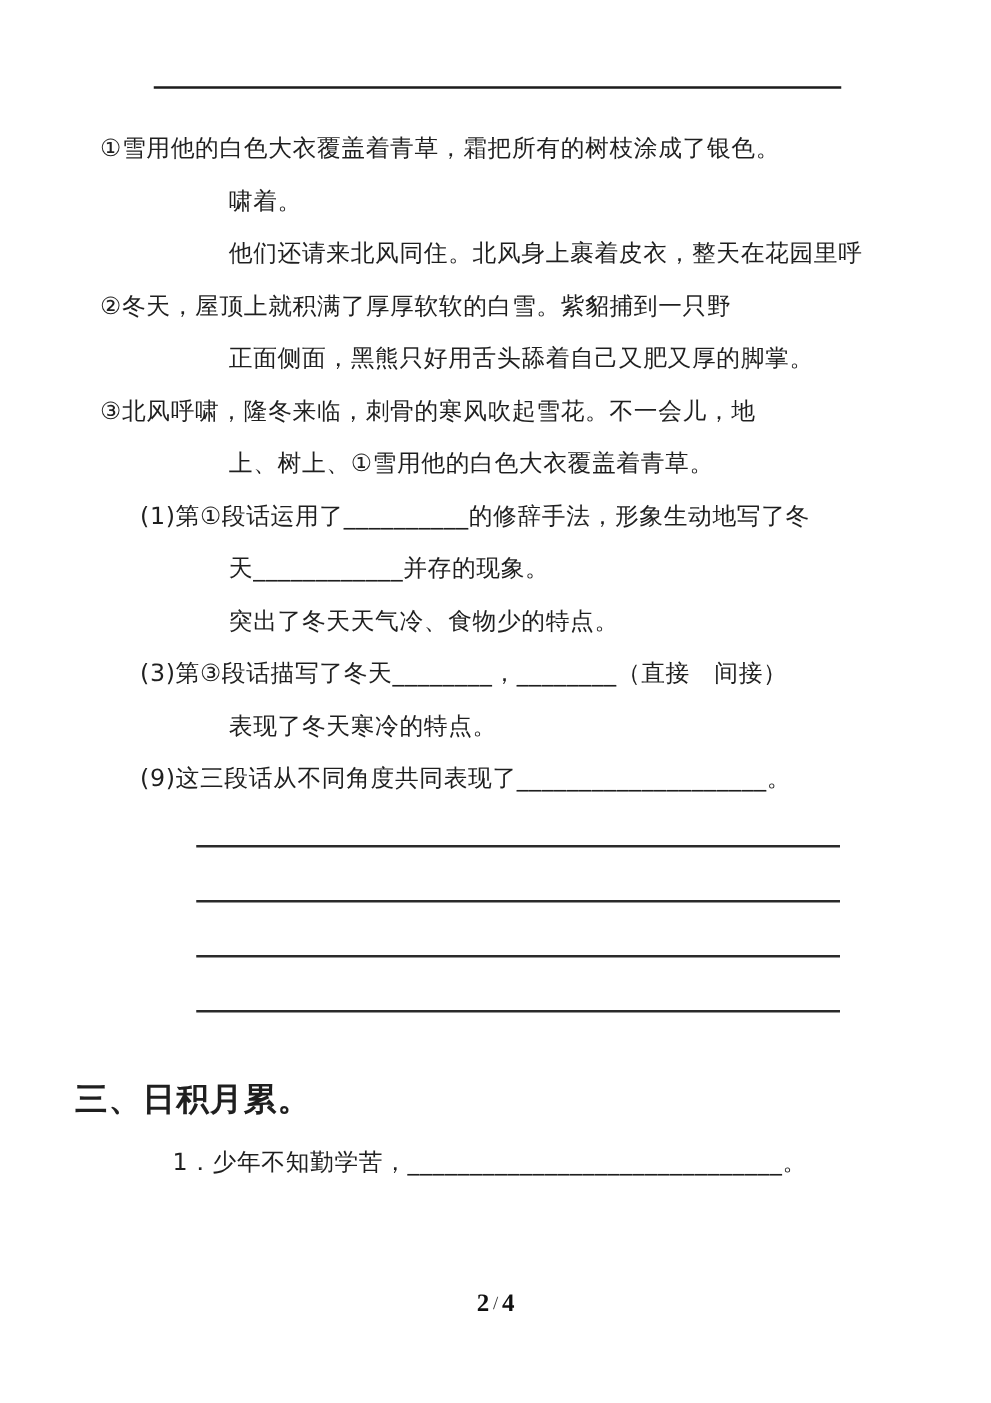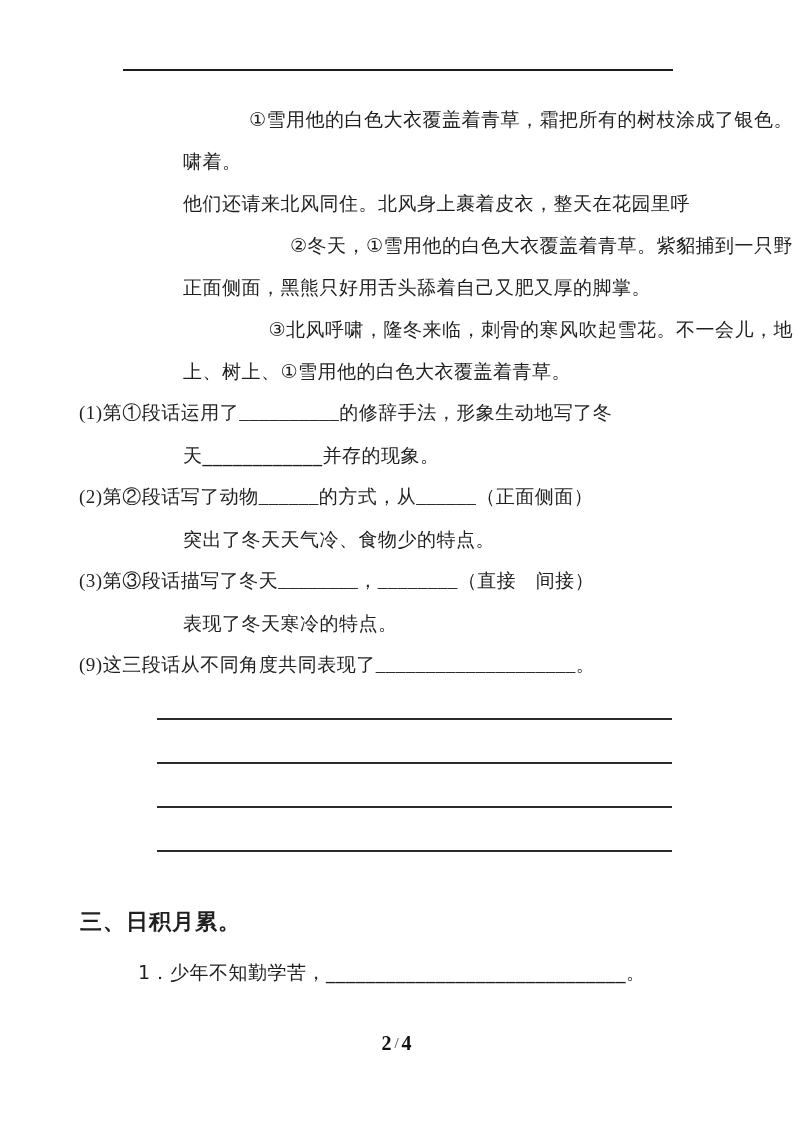--- a/index.html
+++ b/index.html
@@ -20,37 +20,37 @@
     border-top: 2px solid #1c1c1c;
   }
   .content { position: absolute; top: 98px; left: 0; right: 0; }
   .line {
     height: 42px;
     line-height: 42px;
     font-size: 19px;
     white-space: nowrap;
     letter-spacing: 0.5px;
   }
-  .ind-p { padding-left: 106px; text-align: right; }  
+  .ind-p { padding-left: 80px; }  
   .ind-c { padding-left: 183px; }  
-  .ind-q { padding-left: 79px; font-family: Liberation Serif, serif; }  
+  .ind-q { padding-left: 112px; }  
   .ind-n { padding-left: 138px; }  
   .answer-lines { margin-top: -10px; }
   .answer-line {
     height: 42px;
     margin-left: 157px;
     margin-right: 121px;
     border-bottom: 2px solid #2a2a2a;
   }
   .section-heading {
     margin-top: 49px;
-    padding-left: 80px;
+    padding-left: 60px;
     height: 42px;
     line-height: 42px;
-    font-size: 22px;
+    font-size: 26px;
     font-weight: bold;
     letter-spacing: 1px;
   }
   .memo { margin-top: 8px; }
   .footer {
     position: absolute;
     top: 1032px;
     left: 0;
     right: 0;
     text-align: center;
@@ -72,27 +72,26 @@
 <body>
 
 <div class="page">
 
   <div class="header-rule"></div>
 
   <div class="content">
     <div class="line ind-p">①雪用他的白色大衣覆盖着青草，霜把所有的树枝涂成了银色。</div>
     <div class="line ind-c">啸着。</div>
     <div class="line ind-c">他们还请来北风同住。北风身上裹着皮衣，整天在花园里呼</div>
-    <div class="line ind-p">②冬天，①雪用他的白色大衣覆盖着青草。紫貂捕到一只野</div>
+    <div class="line ind-p">②冬天，屋顶上就积满了厚厚软软的白雪。紫貂捕到一只野</div>
     <div class="line ind-c">正面侧面，黑熊只好用舌头舔着自己又肥又厚的脚掌。</div>
     <div class="line ind-p">③北风呼啸，隆冬来临，刺骨的寒风吹起雪花。不一会儿，地</div>
     <div class="line ind-c">上、树上、①雪用他的白色大衣覆盖着青草。</div>
     <div class="line ind-q">(1)第①段话运用了__________的修辞手法，形象生动地写了冬</div>
     <div class="line ind-c">天____________并存的现象。</div>
-    <div class="line ind-q">(2)第②段话写了动物______的方式，从______（正面侧面）</div>
     <div class="line ind-c">突出了冬天天气冷、食物少的特点。</div>
     <div class="line ind-q">(3)第③段话描写了冬天________，________（直接　间接）</div>
     <div class="line ind-c">表现了冬天寒冷的特点。</div>
     <div class="line ind-q">(9)这三段话从不同角度共同表现了____________________。</div>
 
     <div class="answer-lines">
       <div class="answer-line"></div>
       <div class="answer-line"></div>
       <div class="answer-line"></div>
       <div class="answer-line"></div>

